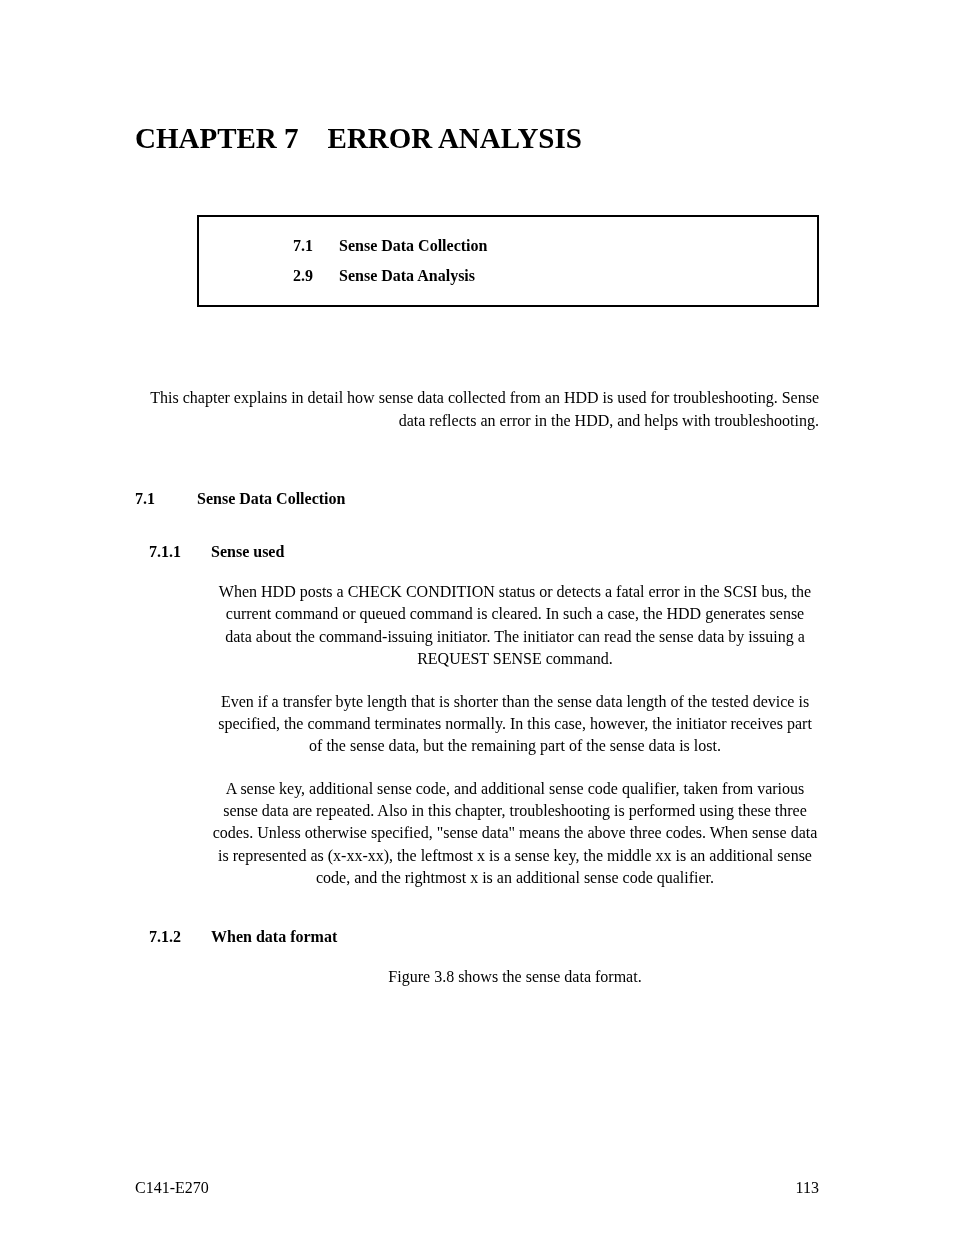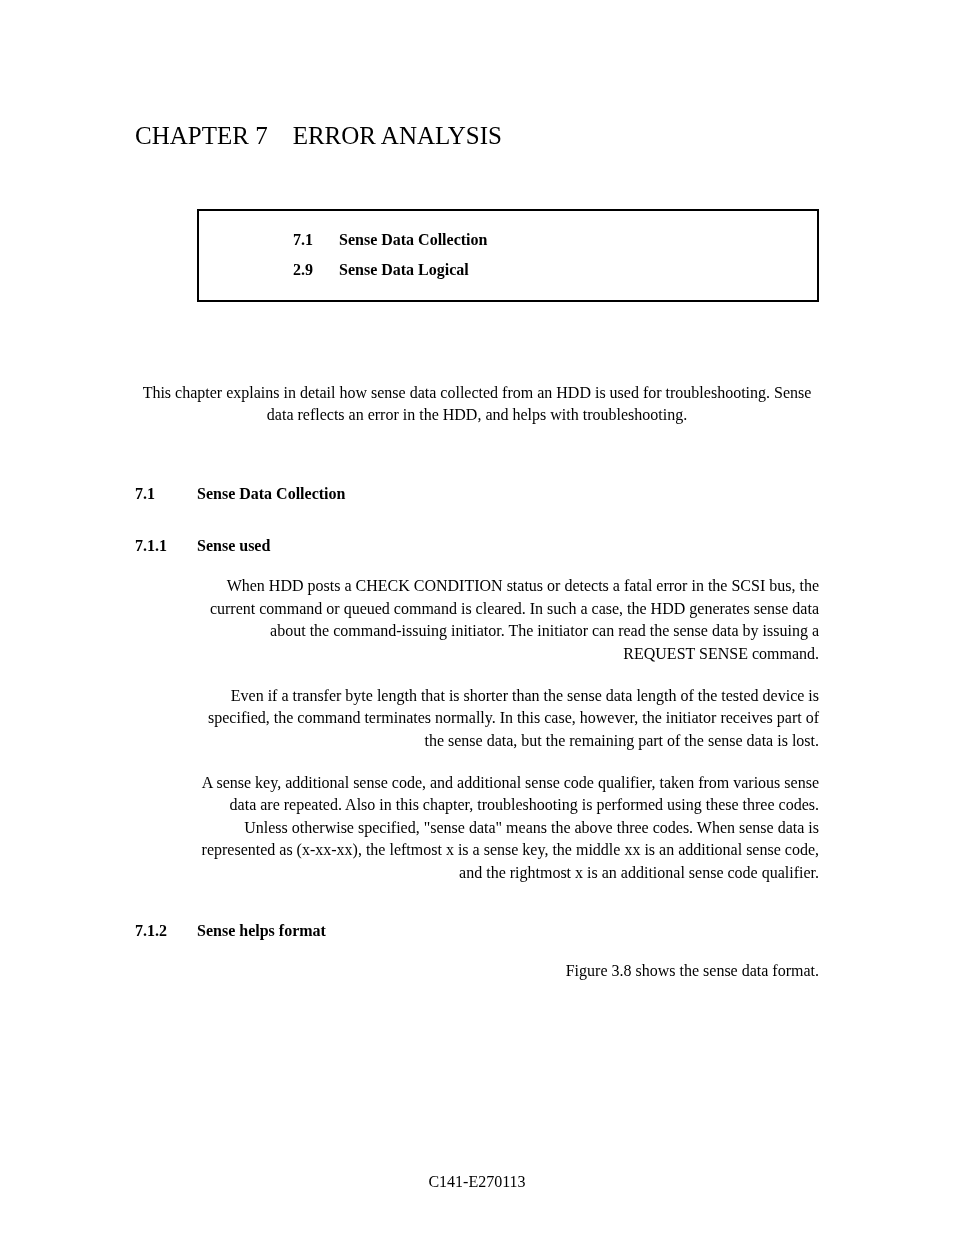--- a/index.html
+++ b/index.html
@@ -12,22 +12,22 @@
       font-size: 16px;
       line-height: 1.4;
       background: #ffffff;
       color: #000000;
       width: 954px;
       height: 1235px;
       position: relative;
       padding: 118px 135px 60px 135px;
     }
     .chapter-title {
-      font-size: 25px;
-      font-weight: normal;
+      font-size: 29px;
+      font-weight: bold;
       margin-bottom: 56px;
     }
     .toc-box {
       border: 2px solid #000;
       padding: 14px 20px 14px 20px;
       margin-left: 62px;
       margin-right: 0;
       margin-bottom: 80px;
     }
     .toc-row {
@@ -38,69 +38,70 @@
     .toc-num {
       width: 120px;
       text-align: right;
       padding-right: 26px;
     }
     .toc-label {
       flex: 1;
     }
     .intro-para {
       margin-bottom: 56px;
-      text-align: center;
+      text-align: right;
     }
     .section-heading {
       display: flex;
       font-weight: bold;
       margin-bottom: 30px;
     }
     .section-heading .num {
       width: 62px;
     }
     .subsection-heading {
       display: flex;
       font-weight: bold;
       margin-bottom: 18px;
     }
     .subsection-heading .num {
       width: 62px;
     }
     .body-para {
       margin-left: 62px;
       margin-bottom: 20px;
-      text-align: right;
+      text-align: center;
     }
     .subsection-block {
       margin-bottom: 36px;
+      margin-left: 14px;
     }
     .footer {
       position: absolute;
-      bottom: 42px;
+      bottom: 36px;
       left: 135px;
       right: 135px;
       display: flex;
-      justify-content: center;
+      justify-content: space-between;
       font-size: 16px;
     }
   </style>
 </head>
 <body>
 
 <h1 class="chapter-title">CHAPTER 7 ERROR ANALYSIS</h1>
 
 <div class="toc-box">
   <div class="toc-row">
     <span class="toc-num">7.1</span>
     <span class="toc-label">Sense Data Collection</span>
   </div>
   <div class="toc-row">
     <span class="toc-num">2.9</span>
-    <span class="toc-label">Sense Data Logical</span>
+    <span class="toc-label">Sense Data Analysis</span>
   </div>
 </div>
 
 <p class="intro-para">This chapter explains in detail how sense data collected from an HDD is used for troubleshooting.  Sense data reflects an error in the HDD, and helps with troubleshooting.</p>
 
 <div class="section-heading">
   <span class="num">7.1</span>
   <span>Sense Data Collection</span>
 </div>
 
@@ -110,21 +111,21 @@
     <span>Sense used</span>
   </div>
   <p class="body-para">When HDD posts a CHECK CONDITION status or detects a fatal error in the SCSI bus, the current command or queued command is cleared.  In such a case, the HDD generates sense data about the command-issuing initiator.  The initiator can read the sense data by issuing a REQUEST SENSE command.</p>
   <p class="body-para">Even if a transfer byte length that is shorter than the sense data length of the tested device is specified, the command terminates normally.  In this case, however, the initiator receives part of the sense data, but the remaining part of the sense data is lost.</p>
   <p class="body-para">A sense key, additional sense code, and additional sense code qualifier, taken from various sense data are repeated.  Also in this chapter, troubleshooting is performed using these three codes.  Unless otherwise specified, "sense data" means the above three codes.  When sense data is represented as (x-xx-xx), the leftmost x is a sense key, the middle xx is an additional sense code, and the rightmost x is an additional sense code qualifier.</p>
 </div>
 
 <div class="subsection-block">
   <div class="subsection-heading">
     <span class="num">7.1.2</span>
-    <span>Sense helps format</span>
+    <span>When data format</span>
   </div>
   <p class="body-para">Figure 3.8 shows the sense data format.</p>
 </div>
 
 <div class="footer">
   <span>C141-E270</span>
   <span>113</span>
 </div>
 
 </body></html>

